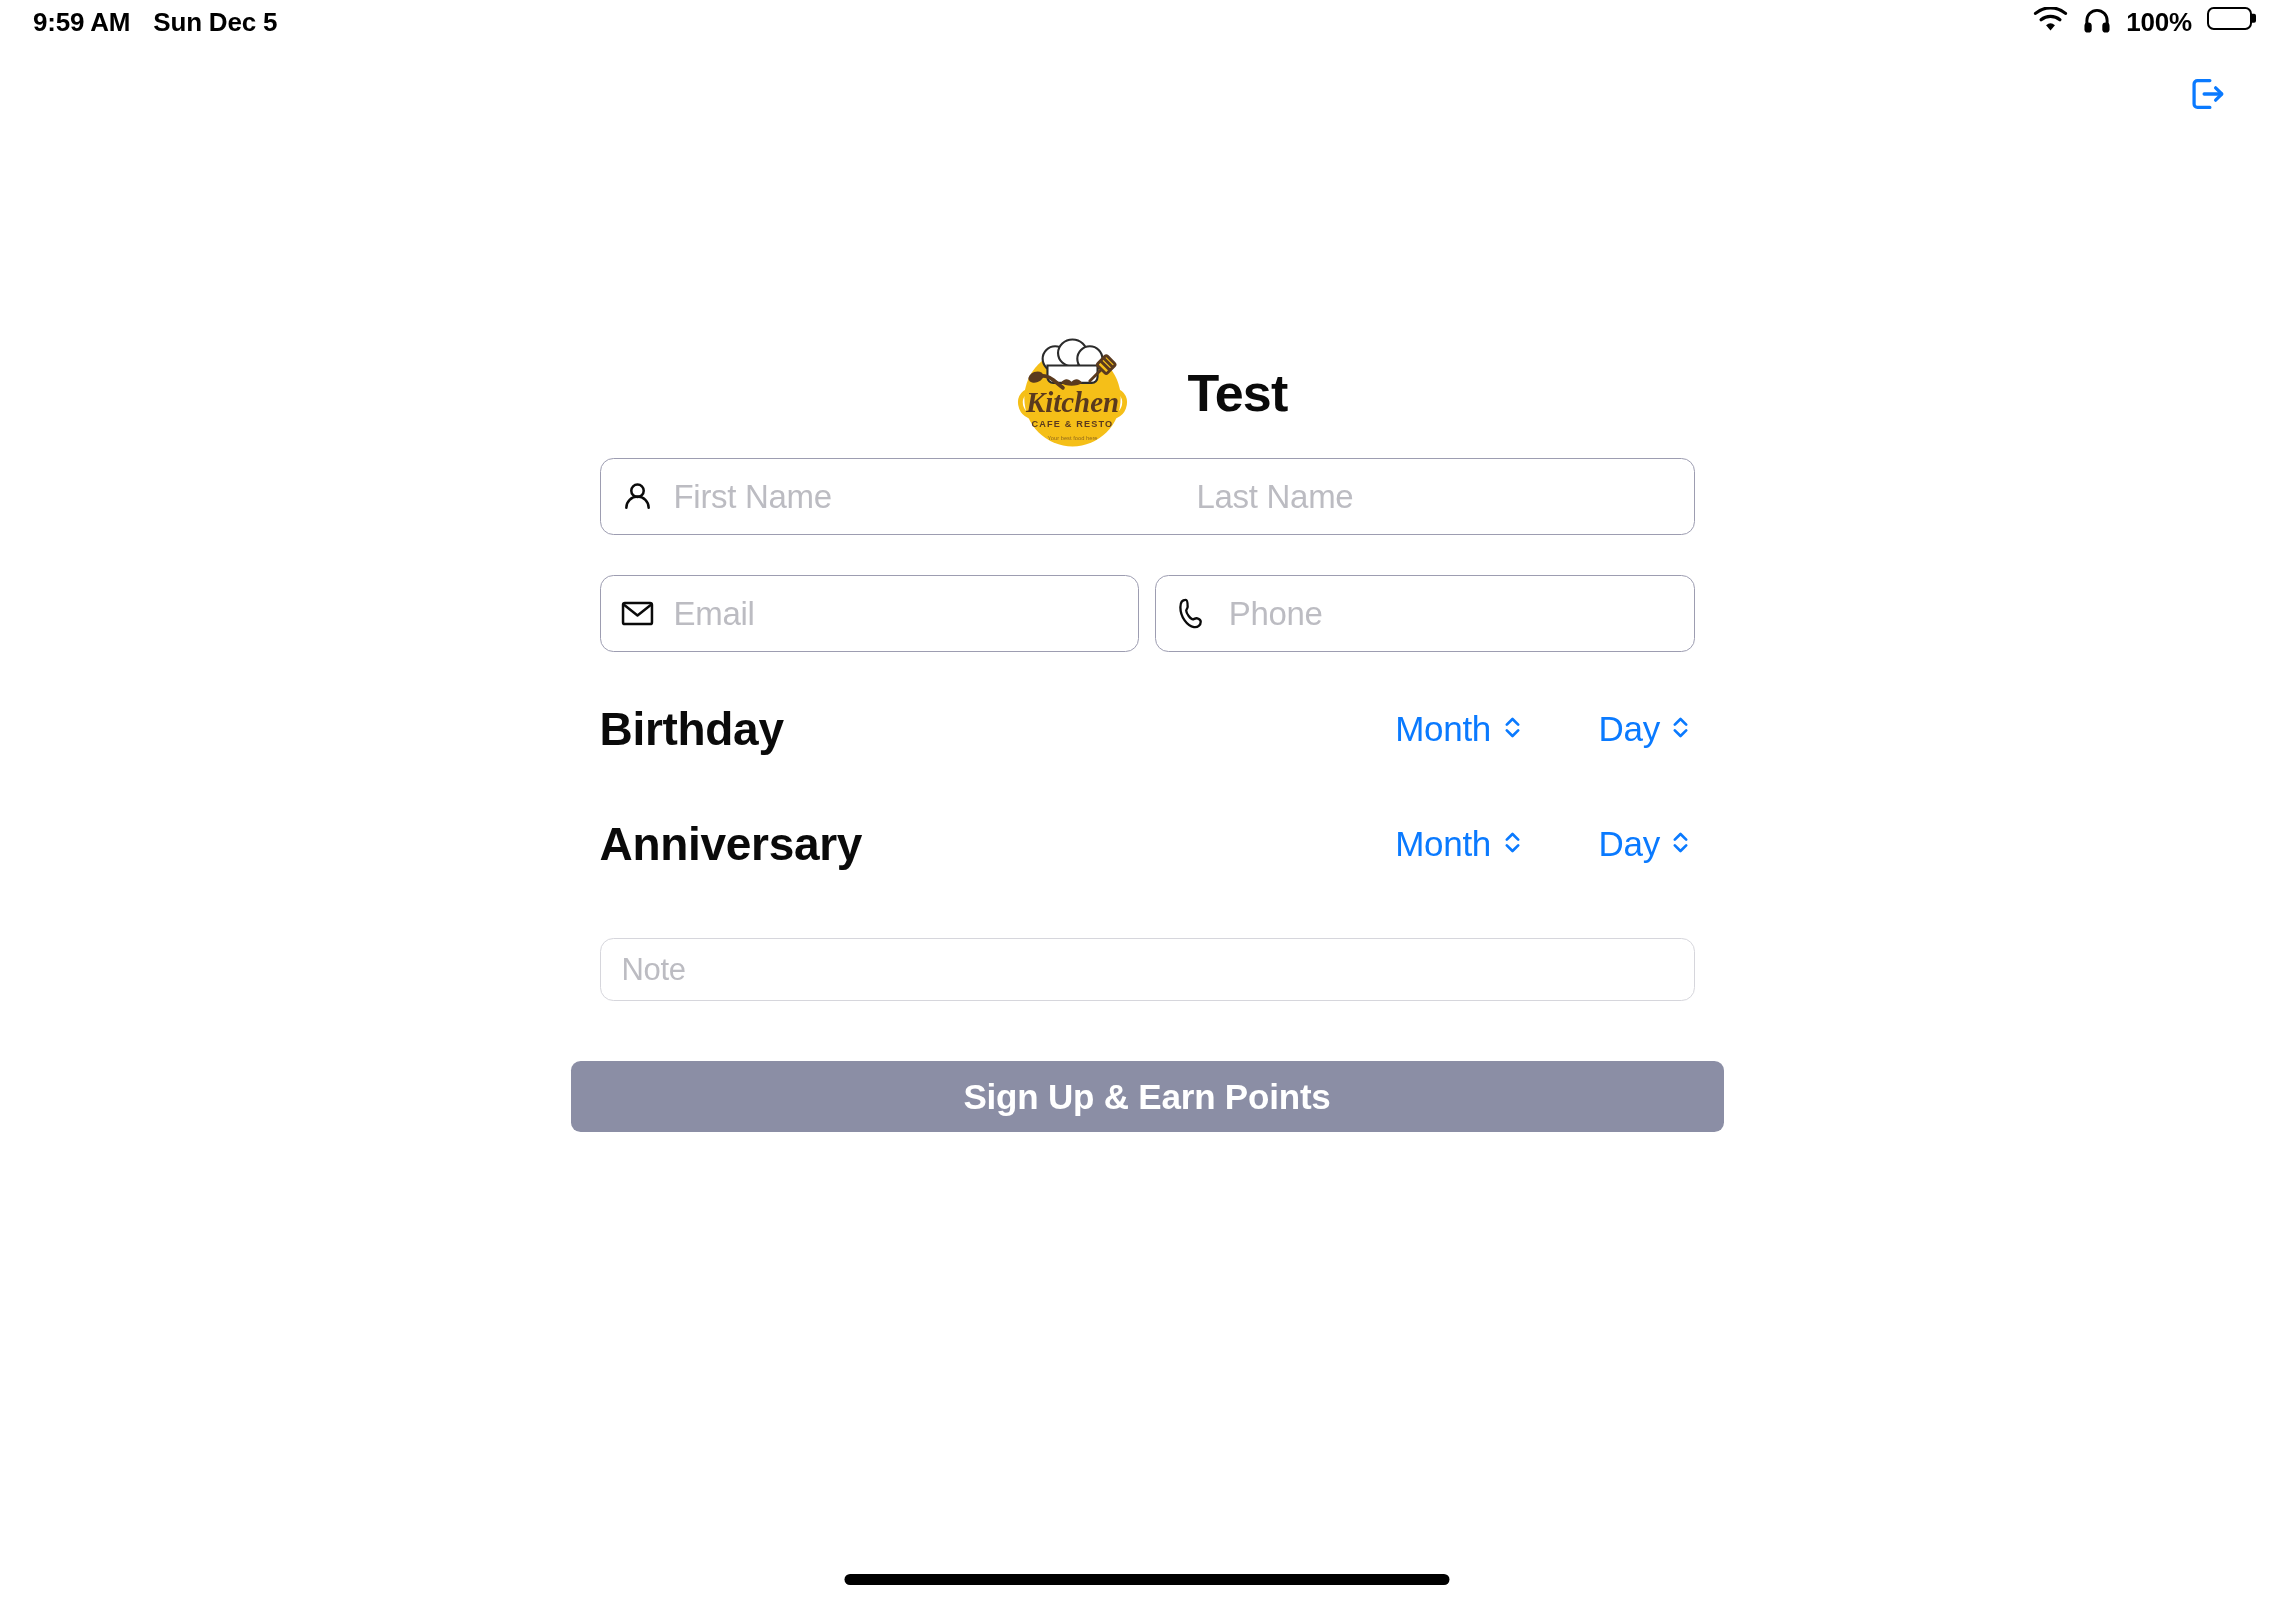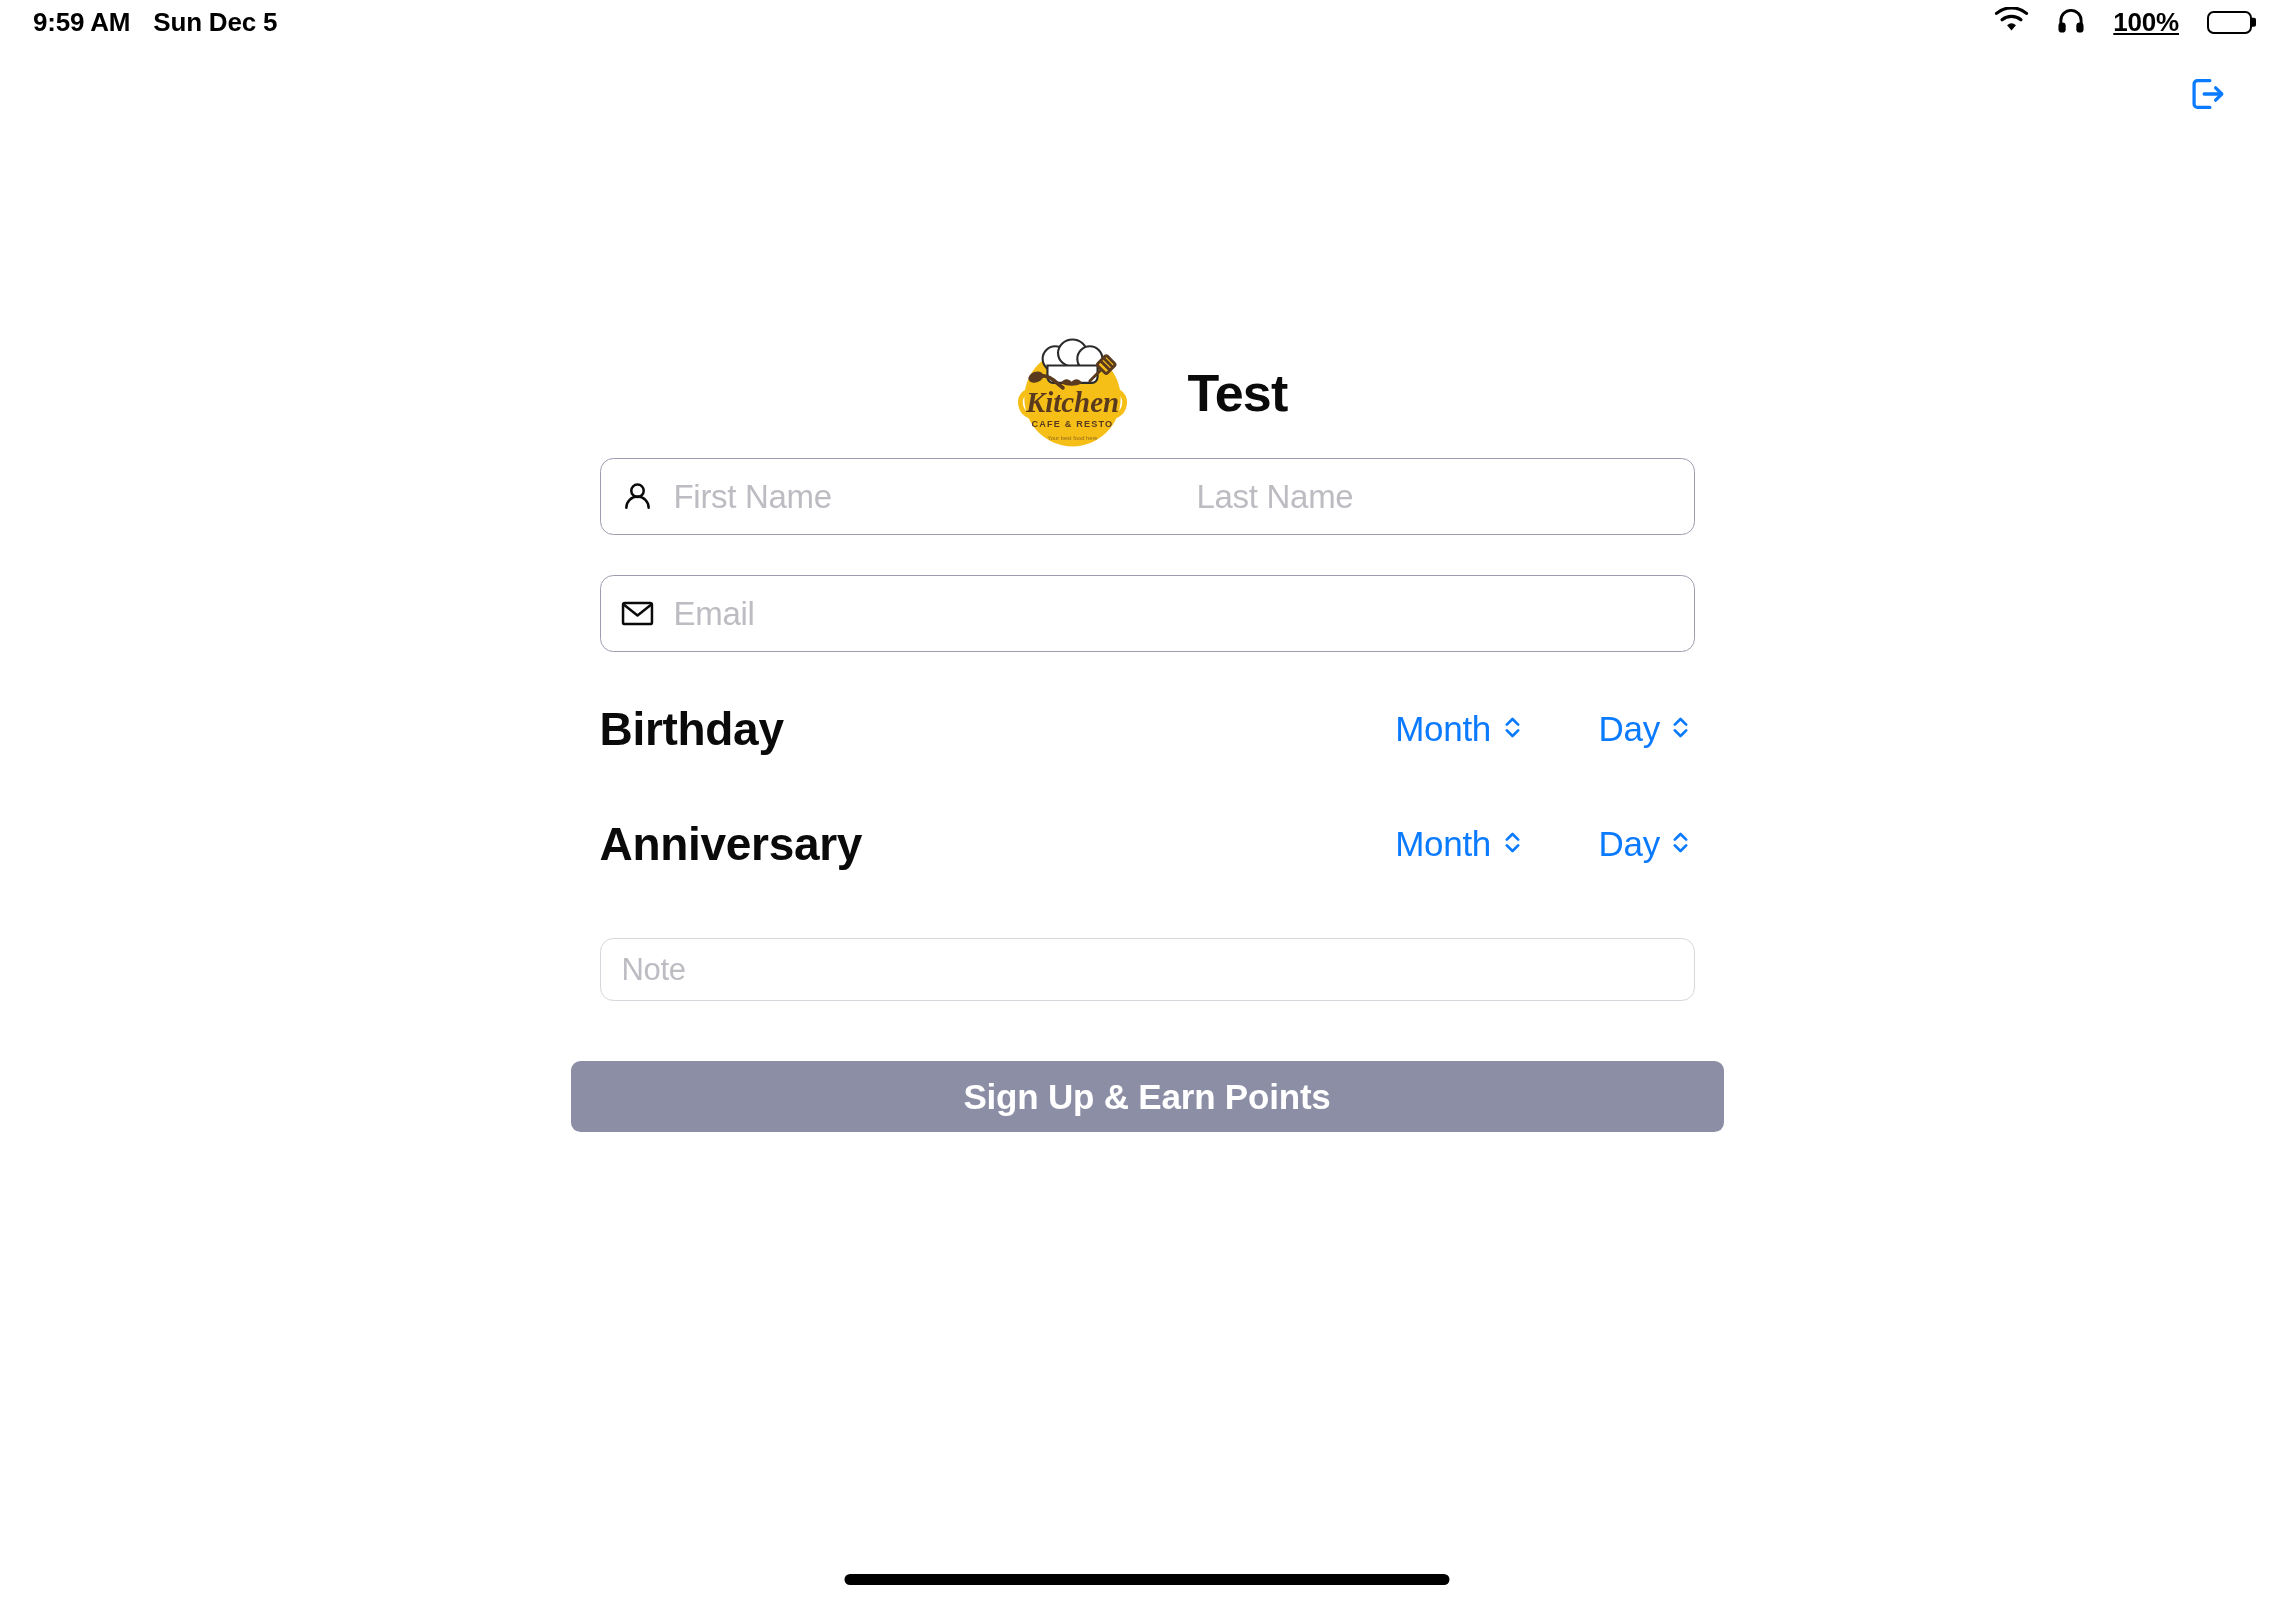--- a/index.html
+++ b/index.html
@@ -14,21 +14,21 @@
 
   
   .statusbar {
     position:absolute; top:0; left:0; width:2294px; height:44px;
     display:flex; align-items:center; justify-content:space-between;
     padding:0 42px 0 33px;
   }
   .sb-left { display:flex; align-items:center; gap:23px; }
   .sb-time { font-size:26px; font-weight:600; color:#000; letter-spacing:-0.2px; }
   .sb-date { font-size:26px; font-weight:600; color:#000; letter-spacing:-0.2px; }
-  .sb-right { display:flex; align-items:center; gap:28px;text-decoration:underline; }
+  .sb-right { display:flex; gap:15px; }
   .sb-batt-pct { font-size:26px; font-weight:600; color:#000; letter-spacing:-0.2px; }
   .battery {
     position:relative; width:45px; height:23px;
     border:2.4px solid #000; border-radius:6.7px; padding:2.4px;
   }
   .battery .fill { width:100%; height:100%; background:#000; border-radius:2.9px; }
   .battery .cap {
     position:absolute; right:-5.8px; top:50%; transform:translateY(-50%);
     width:3.4px; height:8.6px; background:#000; border-radius:0 1.9px 1.9px 0;
   }
@@ -209,20 +209,28 @@
       <div class="row2">
         <div class="field">
           <span class="icon-slot">
             <svg width="33" height="27" viewBox="0 0 34 28">
               <rect x="2" y="3" width="30" height="22" rx="2" stroke="#0a0a0a" stroke-width="2.6" fill="none"></rect>
               <path d="M3 5l14 11L31 5" stroke="#0a0a0a" stroke-width="2.6" fill="none" stroke-linecap="round" stroke-linejoin="round"></path>
             </svg>
           </span>
           <span class="ph">Email</span>
         </div>
+        <div class="field">
+          <span class="icon-slot">
+            <svg width="31" height="33" viewBox="0 0 32 34">
+              <path d="M9 3c-3.5 0-5.5 3-5.5 7.5 0 10 7 19.5 14 20.5 4 .6 7-2 7-5.5 0-2-1.5-3-3.5-3.5-2-.5-3.5 1-4.5 1-2.5 0-7-6-7-9 0-1.2 1.5-2.3 1.5-4C11 6.5 10.8 3 9 3z" stroke="#0a0a0a" stroke-width="2.4" fill="none" stroke-linejoin="round"></path>
+            </svg>
+          </span>
+          <span class="ph">Phone</span>
+        </div>
       </div>
 
       <div class="picker-row">
         <span class="picker-label">Birthday</span>
         <div class="picker month">
           <span class="picker-text">Month</span>
           <span>
             <svg width="19" height="31" viewBox="0 0 20 32">
               <path d="M4 13l6-6 6 6" stroke="#0a7aff" stroke-width="2.8" fill="none" stroke-linecap="round" stroke-linejoin="round"></path>
               <path d="M4 19l6 6 6-6" stroke="#0a7aff" stroke-width="2.8" fill="none" stroke-linecap="round" stroke-linejoin="round"></path>

